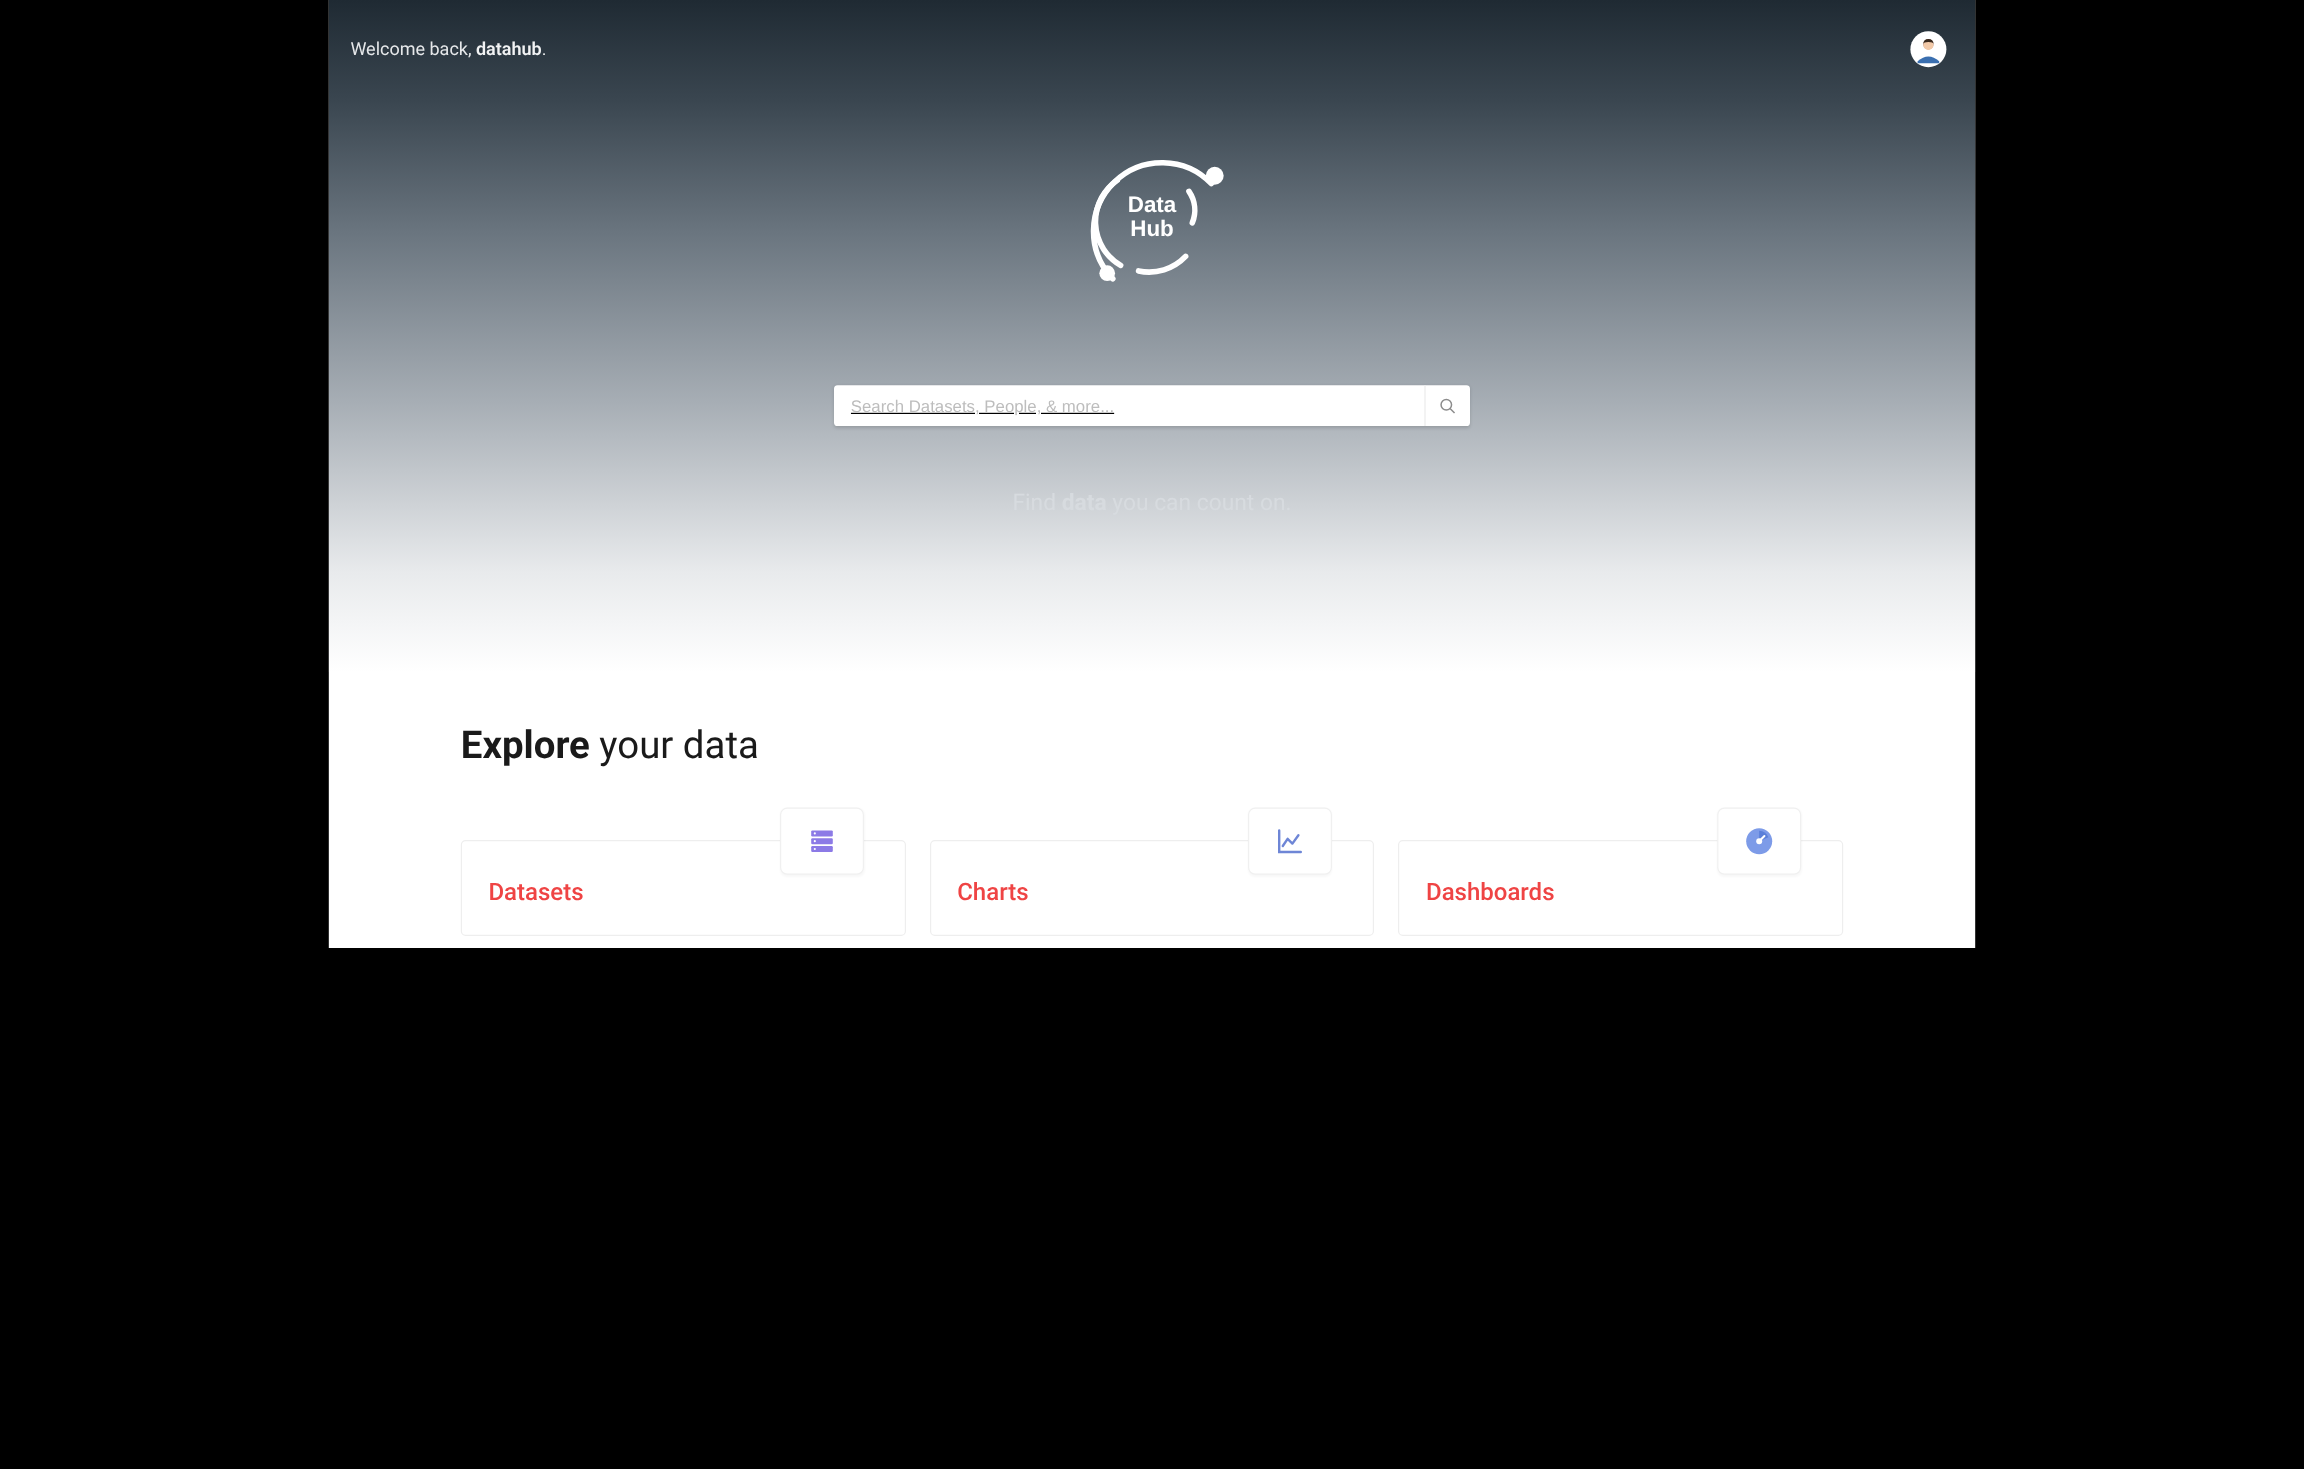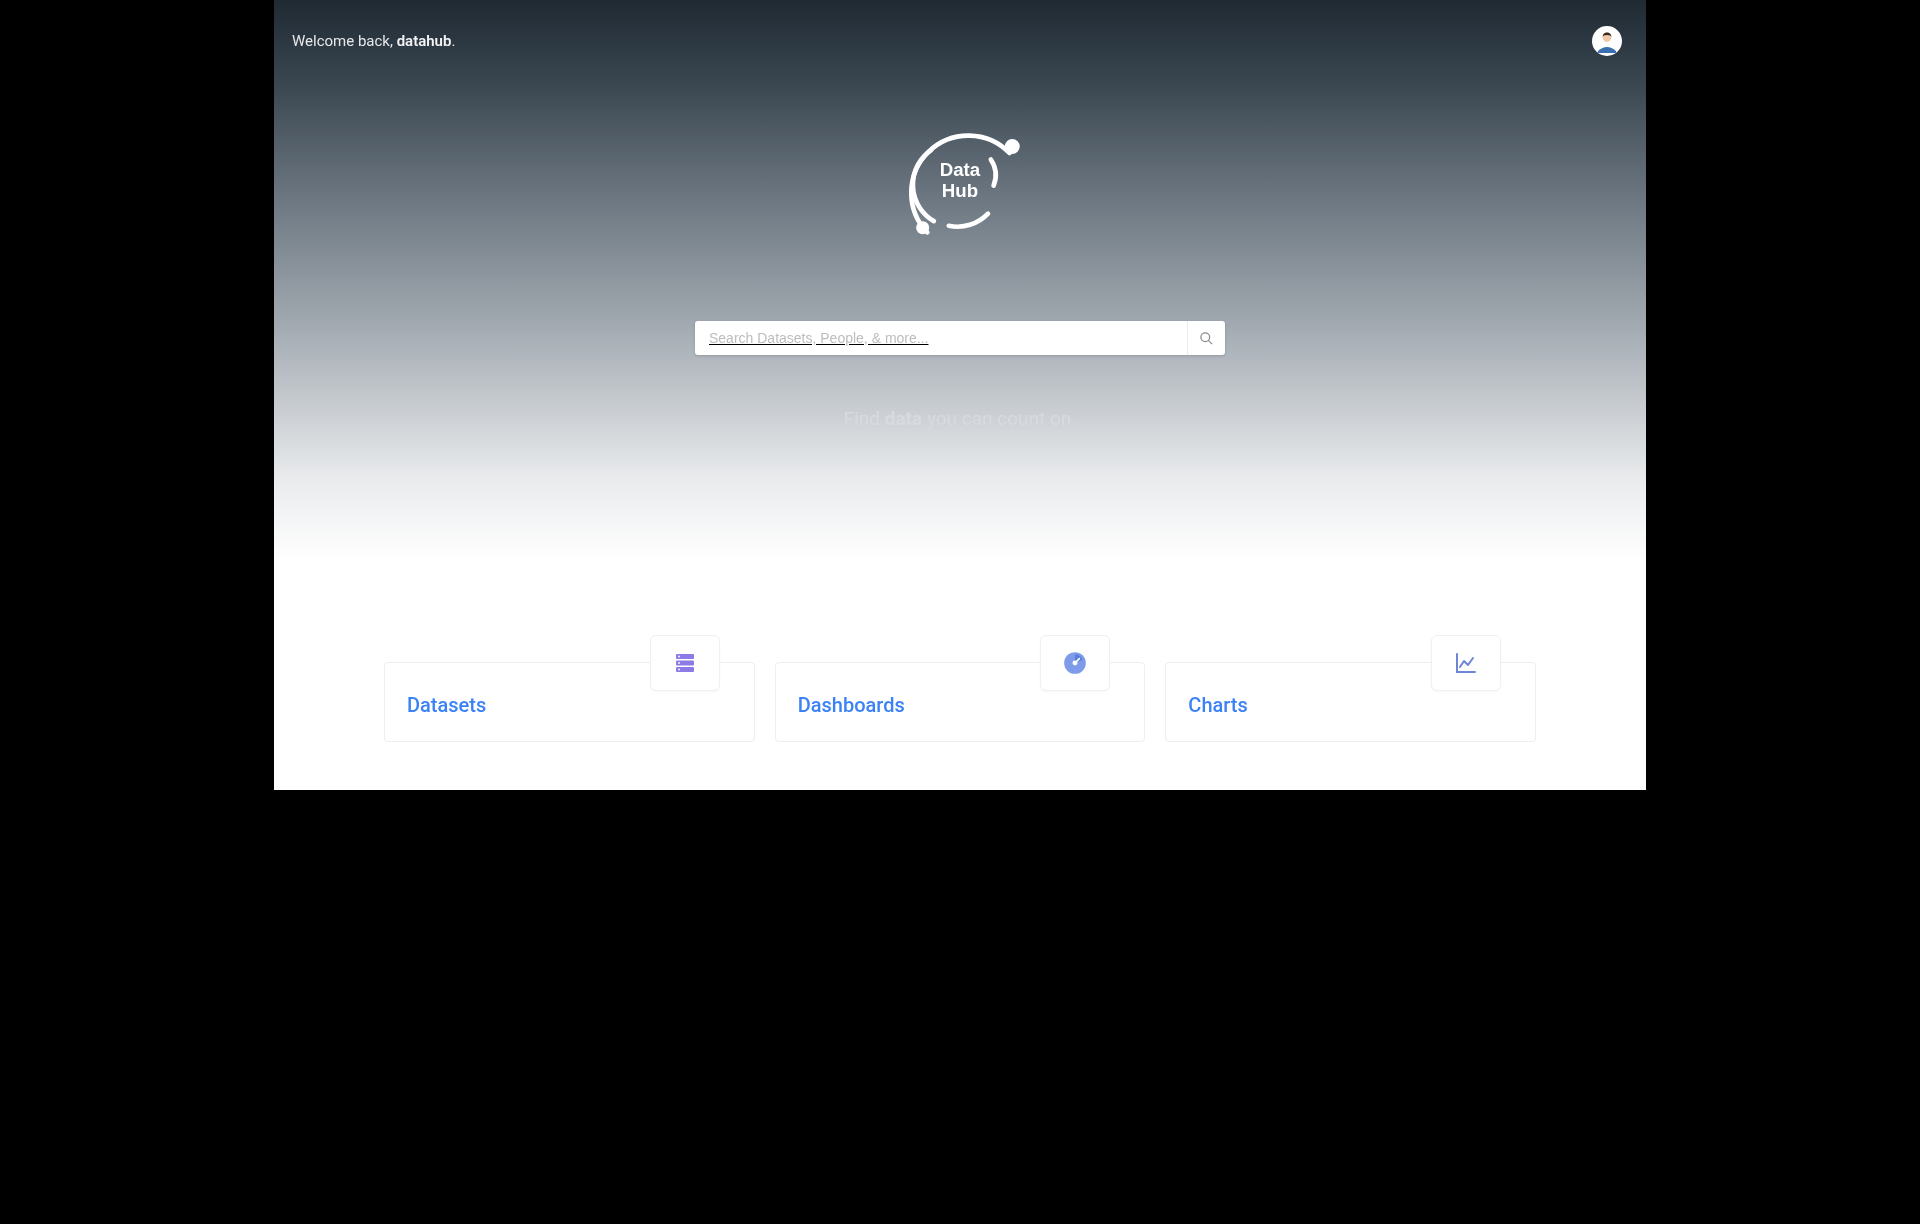--- a/index.html
+++ b/index.html
@@ -181,21 +181,21 @@
       border: 1px solid #f0f0f0;
       border-radius: 6px;
       display: flex;
       align-items: center;
       justify-content: center;
       box-shadow: 0 1px 2px rgba(0,0,0,.03);
     }
     
     .card-title {
       font-size: 20px;
-      color: #3b82f6;
+      color: #ef4444;
       font-weight: 500;
     }
   </style>
 </head>
 <body>
 
 <div class="viewport">
 <div class="app-frame">
 
   <div class="hero">
@@ -238,56 +238,59 @@
         </svg>
       </div>
     </div>
 
     <div class="tagline">
       <span>Find </span><span class="emph">data</span><span> you can count on.</span>
     </div>
   </div>
 
   <div class="explore-section">
+    <h2 class="explore-heading">
+      <span class="bold">Explore</span><span> your data</span>
+    </h2>
 
     <div class="cards-row">
 
       <div class="card">
         <div class="card-icon-badge">
           <svg width="24" height="24" viewBox="0 0 24 24">
             <rect x="3" y="3" width="18" height="5" rx="1" fill="#8c7ae6"></rect>
             <rect x="3" y="9.5" width="18" height="5" rx="1" fill="#8c7ae6"></rect>
             <rect x="3" y="16" width="18" height="5" rx="1" fill="#8c7ae6"></rect>
             <circle cx="6" cy="5.5" r="0.9" fill="#fff"></circle>
             <circle cx="6" cy="12" r="0.9" fill="#fff"></circle>
             <circle cx="6" cy="18.5" r="0.9" fill="#fff"></circle>
           </svg>
         </div>
         <div class="card-title">Datasets</div>
       </div>
 
       <div class="card">
         <div class="card-icon-badge">
+          <svg width="24" height="24" viewBox="0 0 24 24">
+            <polyline points="3,3 3,21 21,21" fill="none" stroke="#6e86d6" stroke-width="2" stroke-linecap="round"></polyline>
+            <polyline points="6,16 10,10 14,14 19,7" fill="none" stroke="#6e86d6" stroke-width="2" stroke-linecap="round" stroke-linejoin="round"></polyline>
+          </svg>
+        </div>
+        <div class="card-title">Charts</div>
+      </div>
+
+      <div class="card">
+        <div class="card-icon-badge">
           <svg width="26" height="26" viewBox="0 0 24 24">
             <circle cx="12" cy="12" r="10" fill="#7d9be8"></circle>
             <path d="M 12 12 L 12 4 A 8 8 0 0 1 19 9 Z" fill="#5a7fd9"></path>
             <circle cx="12" cy="12" r="2.3" fill="#fff"></circle>
             <line x1="12" y1="12" x2="16" y2="8" stroke="#fff" stroke-width="1.6" stroke-linecap="round"></line>
           </svg>
         </div>
         <div class="card-title">Dashboards</div>
       </div>
 
-      <div class="card">
-        <div class="card-icon-badge">
-          <svg width="24" height="24" viewBox="0 0 24 24">
-            <polyline points="3,3 3,21 21,21" fill="none" stroke="#6e86d6" stroke-width="2" stroke-linecap="round"></polyline>
-            <polyline points="6,16 10,10 14,14 19,7" fill="none" stroke="#6e86d6" stroke-width="2" stroke-linecap="round" stroke-linejoin="round"></polyline>
-          </svg>
-        </div>
-        <div class="card-title">Charts</div>
-      </div>
-
     </div>
   </div>
 
 </div>
 </div>
 
 </body></html>

